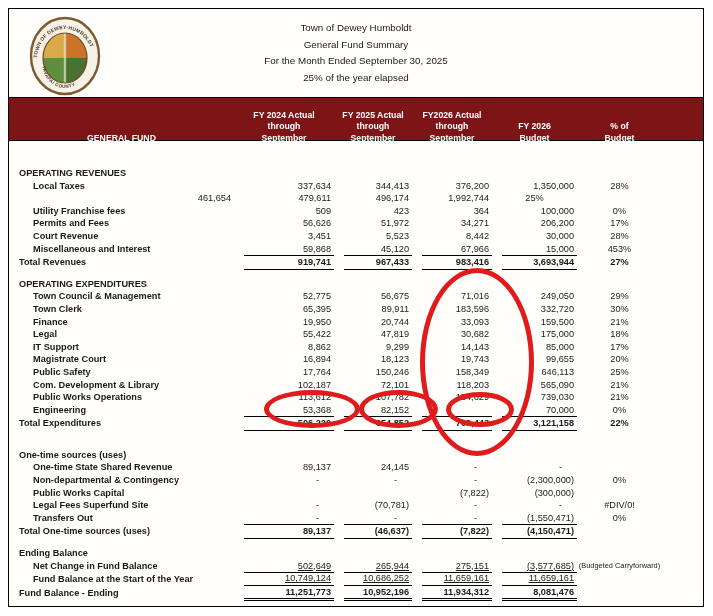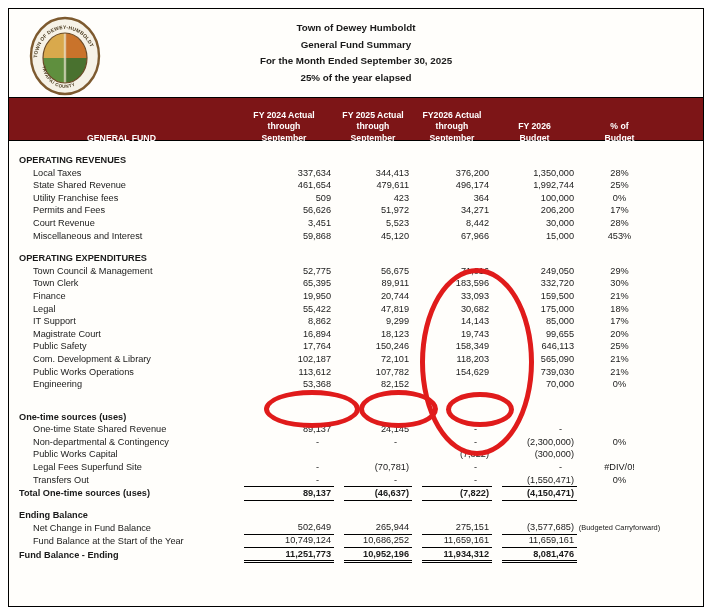--- a/index.html
+++ b/index.html
@@ -8,46 +8,46 @@
     font-family:"Liberation Sans",sans-serif;color:#1a1a1a;overflow:hidden;
   }
   .doc-border{
     position:absolute;left:8px;top:8px;width:696px;height:599px;
     border:1.6px solid #000;box-sizing:border-box;background:#fffefb;
   }
   
   .doc-header{position:relative;height:88px;}
   .seal{position:absolute;left:18px;top:5px;width:76px;height:84px;}
   .titles{padding-top:11px;text-align:center;}
-  .title-line{font-size:9.8px;font-weight:bold;line-height:16.5px;}
+  .title-line{font-size:9.8px;font-weight:normal;line-height:16.5px;}
   
   .band{
     height:44px;color:#fff;border-top:1.5px solid #000;border-bottom:1.5px solid #000;
     box-sizing:border-box;display:grid;align-items:end;
     grid-template-columns:225px 100px 78px 80px 85px 85px 1fr;
   }
   .band .bcell{font-size:8.7px;font-weight:bold;text-align:center;
     white-space:pre-line;line-height:1.3;padding-bottom:4px;margin-top:12px;}
   
-  .tbody{padding-top:3px;}
+  .tbody{padding-top:16px;}
   .row{
     display:grid;grid-template-columns:225px 100px 78px 80px 85px 85px 1fr;
     height:12.6px;align-items:center;font-size:9.2px;line-height:12.6px;
   }
   .spacer{height:10px;}
   .cell{box-sizing:border-box;}
   .label{padding-left:10px;white-space:nowrap;}
-  .label.indent{padding-left:24px;}
+  .label.indent{padding-left:24px;font-weight:bold;}
   .num{text-align:right;padding-right:3px;margin-left:10px;font-variant-numeric:tabular-nums;white-space:nowrap;}
   .num.dash{padding-right:15px;}
   .pct{text-align:center;white-space:nowrap;}
   .pct.note{font-size:7.4px;overflow:visible;}
   .section .label,.total,.net,.grand{font-weight:bold;}
   .total .num{border-top:1.1px solid #000;border-bottom:1.1px solid #000;}
-  .underline .num{border-bottom:1.1px solid #000;}
+  .underline .num{border-bottom:1.1px solid #000;text-decoration:underline;}
   .grand .num{border-top:1.1px solid #000;border-bottom:3px double #000;}
   
   .ellipse{position:absolute;border:5px solid #e01b1b;border-radius:50%;pointer-events:none;z-index:5;background:transparent;}
   .ellipse.big{left:420px;top:268px;width:104px;height:178px;}
   .ellipse.e1{left:264px;top:390px;width:86px;height:28px;}
   .ellipse.e2{left:359px;top:390px;width:69px;height:28px;}
   .ellipse.e3{left:446px;top:392px;width:58px;height:25px;}
 </style>
 </head>
 <body>
@@ -118,21 +118,20 @@
         </div>
         <div class="row item">
           <div class="cell label indent">Local Taxes</div>
           <div class="cell num">337,634</div>
           <div class="cell num">344,413</div>
           <div class="cell num">376,200</div>
           <div class="cell num">1,350,000</div>
           <div class="cell pct">28%</div>
         </div>
         <div class="row item">
-          <div class="cell label indent">State Shared Revenue</div>
           <div class="cell num">461,654</div>
           <div class="cell num">479,611</div>
           <div class="cell num">496,174</div>
           <div class="cell num">1,992,744</div>
           <div class="cell pct">25%</div>
         </div>
         <div class="row item">
           <div class="cell label indent">Utility Franchise fees</div>
           <div class="cell num">509</div>
           <div class="cell num">423</div>
@@ -157,20 +156,28 @@
           <div class="cell pct">28%</div>
         </div>
         <div class="row item">
           <div class="cell label indent">Miscellaneous and Interest</div>
           <div class="cell num">59,868</div>
           <div class="cell num">45,120</div>
           <div class="cell num">67,966</div>
           <div class="cell num">15,000</div>
           <div class="cell pct">453%</div>
         </div>
+        <div class="row total">
+          <div class="cell label">Total Revenues</div>
+          <div class="cell num">919,741</div>
+          <div class="cell num">967,433</div>
+          <div class="cell num">983,416</div>
+          <div class="cell num">3,693,944</div>
+          <div class="cell pct">27%</div>
+        </div>
         <div class="spacer"></div>
         <div class="row section">
           <div class="cell label">OPERATING EXPENDITURES</div>
           <div class="cell num"></div>
           <div class="cell num"></div>
           <div class="cell num"></div>
           <div class="cell num"></div>
           <div class="cell pct"></div>
         </div>
         <div class="row item">
@@ -245,20 +252,28 @@
           <div class="cell num">739,030</div>
           <div class="cell pct">21%</div>
         </div>
         <div class="row item">
           <div class="cell label indent">Engineering</div>
           <div class="cell num">53,368</div>
           <div class="cell num">82,152</div>
           <div class="cell num"></div>
           <div class="cell num">70,000</div>
           <div class="cell pct">0%</div>
+        </div>
+        <div class="row total">
+          <div class="cell label">Total Expenditures</div>
+          <div class="cell num">506,229</div>
+          <div class="cell num">654,852</div>
+          <div class="cell num">700,443</div>
+          <div class="cell num">3,121,158</div>
+          <div class="cell pct">22%</div>
         </div>
         <div class="spacer"></div>
         <div class="spacer"></div>
         <div class="row section">
           <div class="cell label">One-time sources (uses)</div>
           <div class="cell num"></div>
           <div class="cell num"></div>
           <div class="cell num"></div>
           <div class="cell num"></div>
           <div class="cell pct"></div>

